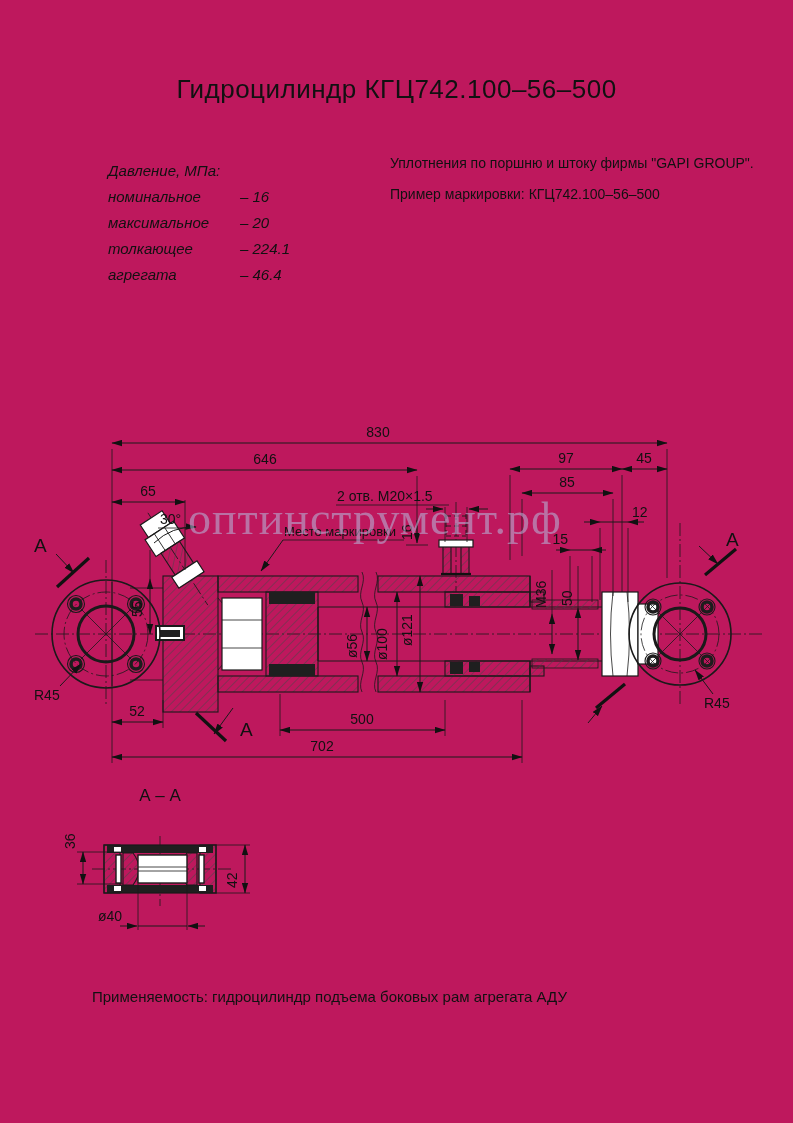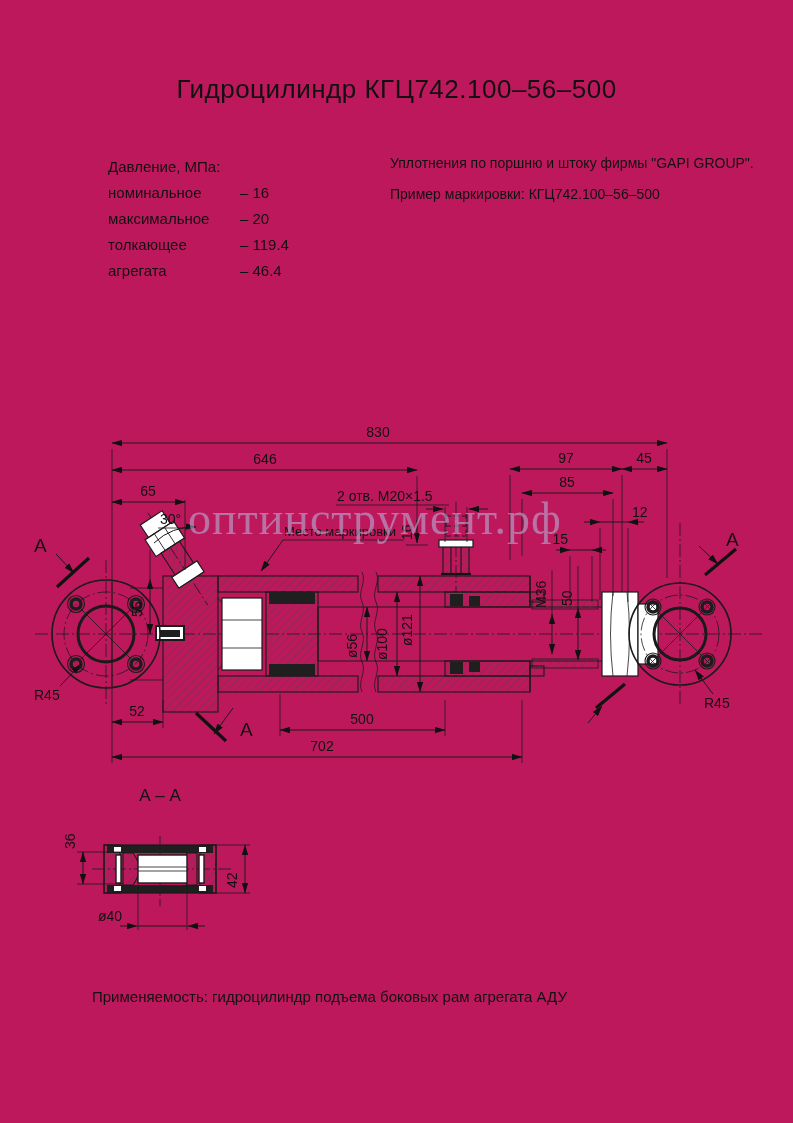--- a/index.html
+++ b/index.html
@@ -1,21 +1,21 @@
 <!DOCTYPE html>
 <html><head>
 <meta charset="utf-8">
 <style>
   html,body{margin:0;padding:0;background:#e8e8e8;}
   .page{position:relative;width:793px;height:1123px;background:#be185d;margin:0 auto;overflow:hidden;
         font-family:"Liberation Sans",sans-serif;color:#111;}
   .title{position:absolute;top:74px;left:0;width:100%;text-align:center;font-size:26px;
          letter-spacing:.5px;white-space:nowrap;}
   .specs{position:absolute;left:108px;top:153px;font-size:15px;}
-  .spec-row{display:flex;height:26px;align-items:center;}
+  .spec-row{display:flex;height:26px;align-items:flex-end;font-style:italic;}
   .spec-label{width:132px;}
   .notes{position:absolute;left:390px;top:148px;font-size:14px;line-height:31px;white-space:nowrap;}
   .footer{position:absolute;left:92px;top:988px;font-size:15px;white-space:nowrap;}
   .watermark{position:absolute;left:188px;top:492px;font-size:46px;opacity:.55;letter-spacing:1px;
              pointer-events:none;z-index:5;white-space:nowrap;font-family:Liberation Serif, serif;}
   svg.drawing{position:absolute;left:0;top:0;z-index:2;}
   svg text{font-family:"Liberation Sans",sans-serif;font-size:14px;fill:#111;}
   svg text.big{font-size:19px;}
   svg text.sec{font-size:17px;}
   svg text.sm{font-size:13px;}
@@ -44,21 +44,21 @@
     <div class="spec-row">
       <div class="spec-label">номинальное</div>
       <div>– 16</div>
     </div>
     <div class="spec-row">
       <div class="spec-label">максимальное</div>
       <div>– 20</div>
     </div>
     <div class="spec-row">
       <div class="spec-label">толкающее</div>
-      <div>– 119.4</div>
+      <div>– 224.1</div>
     </div>
     <div class="spec-row">
       <div class="spec-label">агрегата</div>
       <div>– 46.4</div>
     </div>
   </div>
 
   <div class="notes">
     <div>Уплотнения по поршню и штоку фирмы "GAPI GROUP".</div>
     <div>Пример маркировки: КГЦ742.100–56–500</div>

